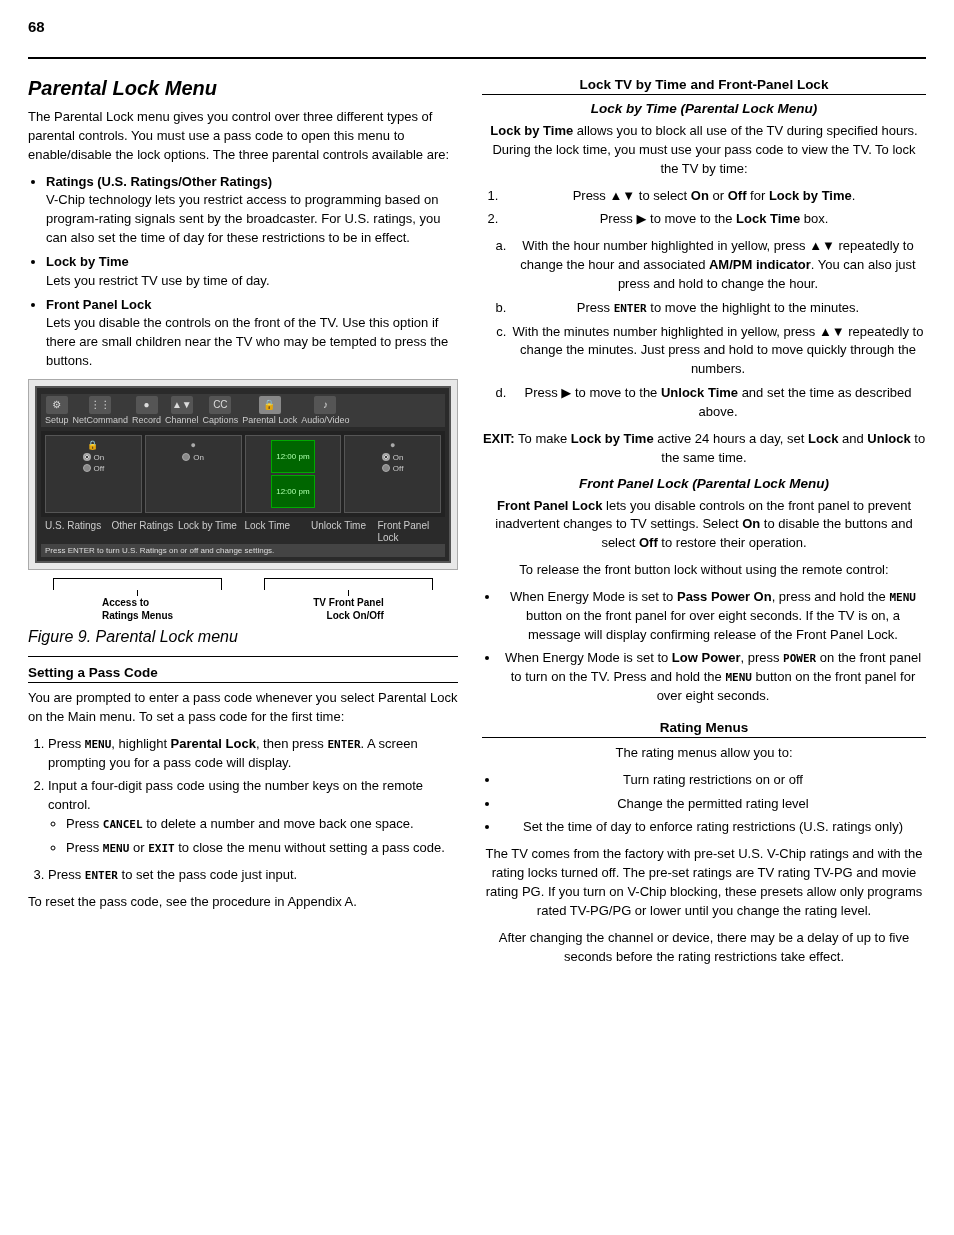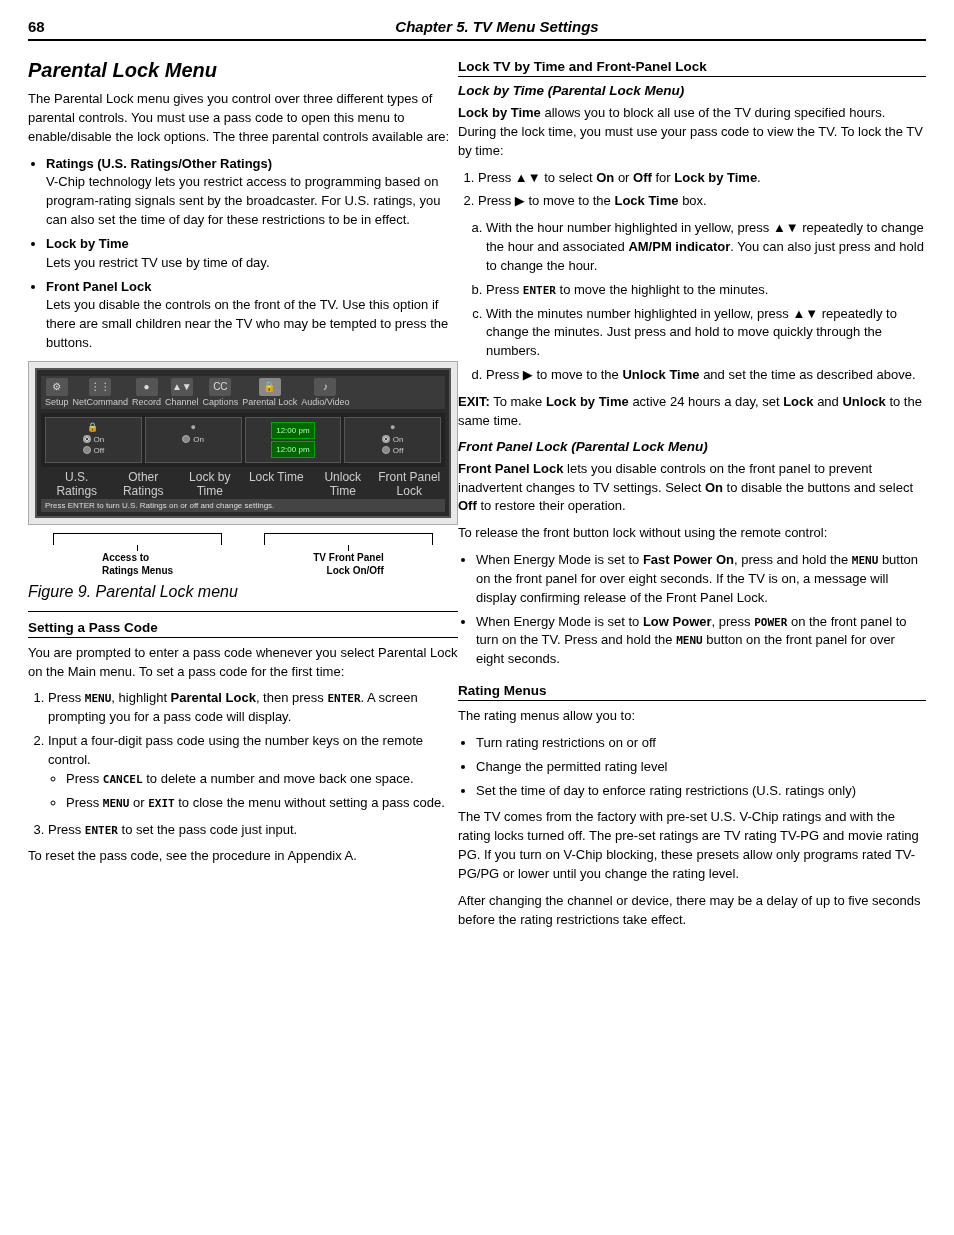--- a/index.html
+++ b/index.html
@@ -16,39 +16,40 @@
       width: 954px;
       min-height: 1235px;
       padding: 18px 28px 28px 28px;
       position: relative;
     }
     
     .page-header {
       display: flex;
       align-items: center;
       border-bottom: 2px solid #000;
-      padding-bottom: 4px;
+      padding-bottom: 22px;
       margin-bottom: 18px;
     }
     .page-number {
       font-size: 15px;
       font-weight: bold;
       min-width: 40px;
     }
     .chapter-title {
       font-size: 15px;
       font-style: italic;
       font-weight: bold;
       flex: 1;
       text-align: center;
     }
 
     
     .content {
       display: flex;
+      gap: 24px;
     }
     .col-left {
       width: 430px;
       flex-shrink: 0;
     }
     .col-right {
       flex: 1;
     }
 
     
@@ -184,33 +185,32 @@
     }
     .tv-radio.selected {
       background: #000;
       border: 2px solid #aaa;
       box-shadow: 0 0 0 1px #fff inset;
     }
     .tv-time-box {
       background: #006600;
       color: #aaffaa;
       font-size: 8px;
-      padding: 3px 4px;
+      padding: 11px 4px;
       border: 1px solid #00aa00;
     }
     .tv-label-row {
       display: flex;
       gap: 3px;
       padding: 0 4px;
     }
     .tv-label-item {
       flex: 1;
-      text-align: center;
       color: #ccc;
-      font-size: 12px;
+      font-size: 10px;
       line-height: 1.2;
     }
     .tv-hint-bar {
       background: #444;
       color: #ddd;
       font-size: 8px;
       padding: 2px 4px;
       text-align: left;
     }
 
@@ -244,37 +244,37 @@
 
     
     .note-para {
       margin-bottom: 8px;
       line-height: 1.45;
     }
 
     
     .right-section {
       margin-bottom: 14px;
+      text-align: center;
     }
 
     
     .key {
       font-family: monospace;
       font-size: 11px;
       font-weight: bold;
     }
   </style>
 </head>
 <body>
 
 <div class="page">
 
   <div class="page-header">
     <span class="page-number">68</span>
-    <span class="chapter-title">Chapter 5. TV Menu Settings</span>
   </div>
 
   <div class="content">
 
     <div class="col-left">
 
       <div class="section-title-italic">Parental Lock Menu</div>
 
       <p>The Parental Lock menu gives you control over three different types of parental controls.  You must use a pass code to open this menu to enable/disable the lock options. The three parental controls available are:</p>
 
@@ -486,21 +486,21 @@
           <div class="subsection-title-italic">Front Panel Lock (Parental Lock Menu)</div>
 
           <p>
             <b>Front Panel Lock</b> lets you disable controls on the front panel to prevent inadvertent changes to TV settings. Select <b>On</b> to disable the buttons and select <b>Off</b> to restore their operation.
           </p>
 
           <p>To release the front button lock without using the remote control:</p>
 
           <ul>
             <li>
-              When Energy Mode is set to <b>Fast Power On</b>, press and hold the <span class="key">MENU</span> button on the front panel for over eight seconds.  If the TV is on, a message will display confirming release of the Front Panel Lock.
+              When Energy Mode is set to <b>Pass Power On</b>, press and hold the <span class="key">MENU</span> button on the front panel for over eight seconds.  If the TV is on, a message will display confirming release of the Front Panel Lock.
             </li>
             <li>
               When Energy Mode is set to <b>Low Power</b>, press <span class="key">POWER</span> on the front panel to turn on the TV.  Press and hold the <span class="key">MENU</span> button on the front panel for over eight seconds.
             </li>
           </ul>
         </div>
       </div>
 
       <div class="right-section">
         <div class="section-title-underline">Rating Menus</div>

